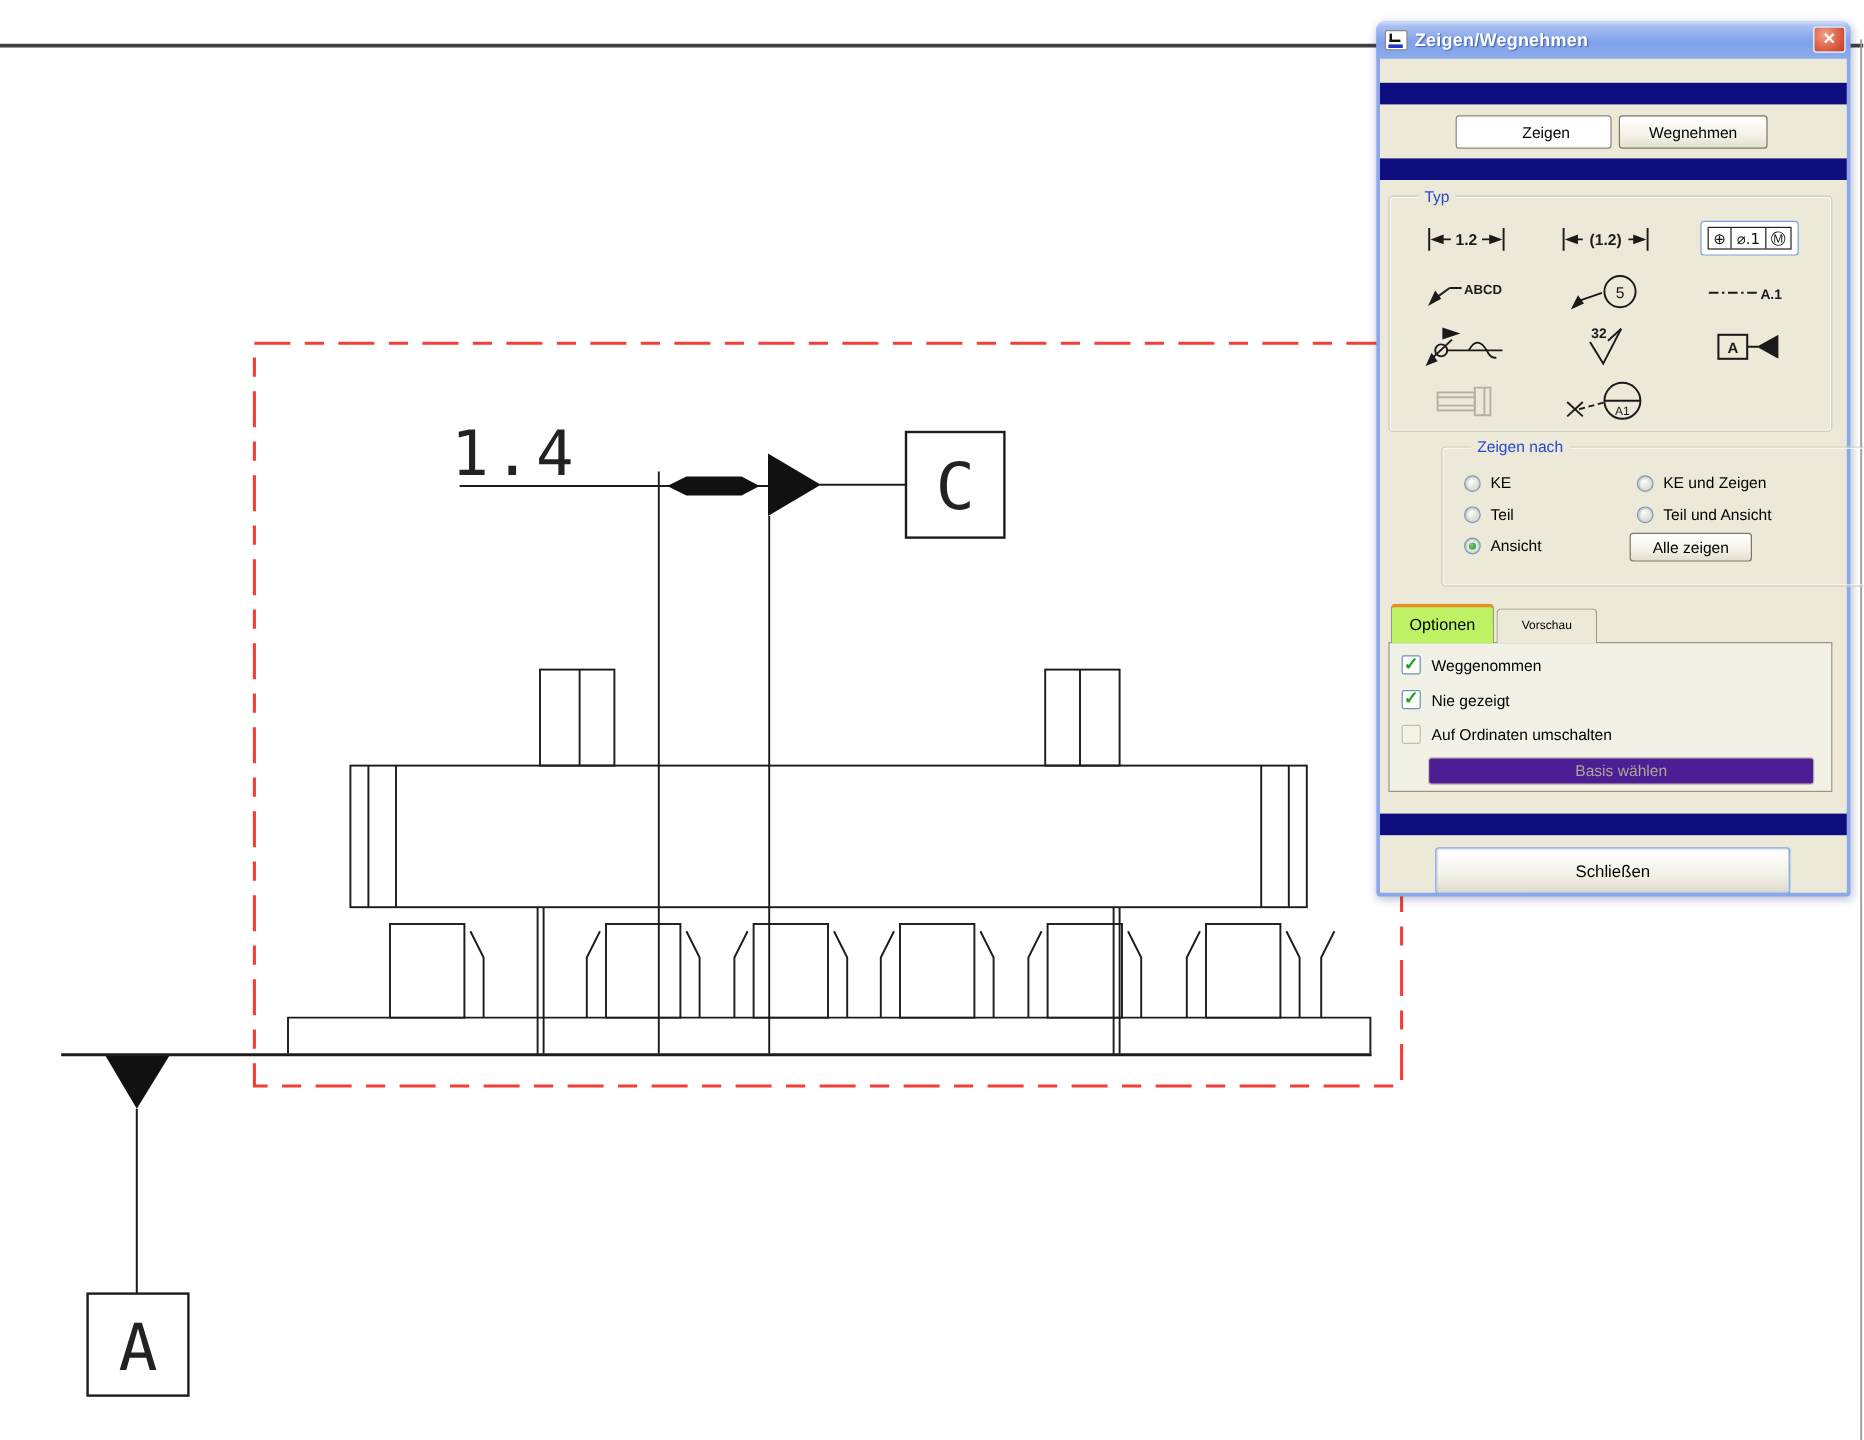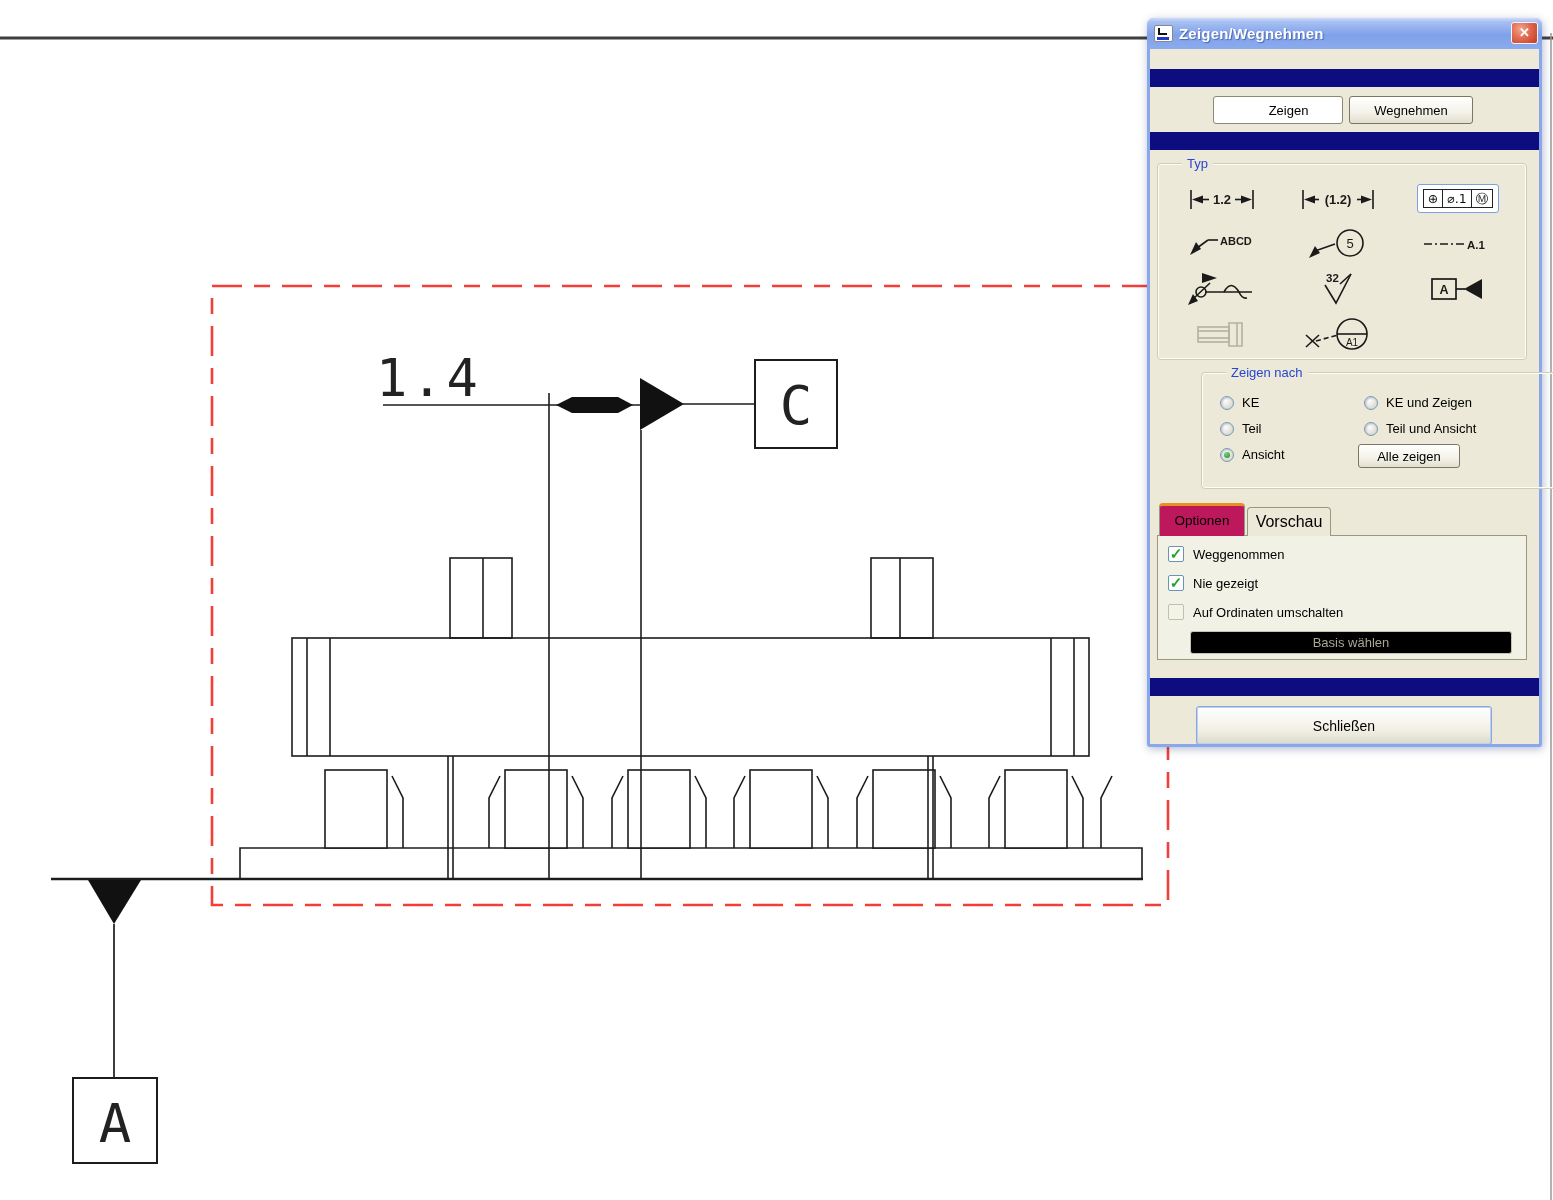--- a/index.html
+++ b/index.html
@@ -33,21 +33,21 @@
                cursor:default; }
 
   .band { position:absolute; left:0; width:389px; height:18px; background:#0d0d80; }
 
   .xp-btn { position:absolute; font-size:13px; color:#000; text-align:center;
             background:linear-gradient(#ffffff, #f4f2e8 60%, #e2dfd0);
             border:1px solid #7a7864; border-radius:3px; cursor:default; }
   .btn-zeigen { background:#fff; border:1px solid #8a8876;padding-left:21px; }
   .btn-close-dlg { background:linear-gradient(#ffffff,#f1efe4 65%,#dcd9ca);
                    border:1px solid #86a7e0; box-shadow:0 0 0 1px #bcd0f0 inset; font-size:14px; }
-  .xp-btn.disabled { color:#a9a695; background:#000000; border:1px solid #c6c3ae; box-shadow:none; }
+  .xp-btn.disabled { color:#a9a695; background:#4c1d95; border:1px solid #c6c3ae; box-shadow:none; }
 
   .groupbox { position:absolute; border:1px solid #cfcdb9; border-radius:4px;
               box-shadow:0 0 0 1px #fdfdf6 inset; }
   .group-label { position:absolute; top:-8px; left:24px; background:#ece9d8;
                  padding:0 5px; font-size:13px; color:#2746d2; }
 
   
   .typ-grid { position:absolute; left:6px; right:6px; top:12px; bottom:4px;
               display:grid; grid-template-columns:116px 116px 124px; grid-auto-rows:45px;
               align-items:center; justify-items:center; }
@@ -63,24 +63,24 @@
   .radio-row { position:absolute; display:flex; align-items:flex-end; gap:8px; }
   .radio { width:14px; height:14px; border-radius:50%; flex:0 0 auto;
            background:radial-gradient(circle at 35% 30%, #ffffff, #dcdcd4 70%, #c9c9c0);
            border:1px solid #7a98b8; box-shadow:inset 1px 1px 2px rgba(30,60,90,.25); }
   .radio.selected { position:relative; }
   .radio.selected:after { content:""; position:absolute; left:3px; top:3px; width:6px; height:6px;
            border-radius:50%; background:radial-gradient(circle at 35% 30%, #7bd47b, #1e8a1e); }
   .radio-row .lbl { font-size:13px; color:#000; }
 
   
-  .tab { position:absolute; font-size:16px; color:#000; text-align:center;
+  .tab { position:absolute; font-size:10px; color:#000; text-align:center;
          background:#f1f0e4; border:1px solid #98987f; border-bottom:none;
          border-radius:4px 4px 0 0; z-index:12; }
-  .tab.active { border-top:3px solid #e88f25; background:#be185d; font-size:13.5px; }
+  .tab.active { border-top:3px solid #e88f25; background:#bef264; font-size:13.5px; }
   .tab.inactive { background:#ece9d8; }
   .tab-panel { position:absolute; background:#f2f1e5; border:1px solid #98987f; z-index:11; }
 
   
   .cb-row { position:absolute; display:flex; align-items:center; gap:9px; }
   .cb { width:16px; height:16px; background:#fff; border:1px solid #6a93b4; border-radius:2px;
         display:flex; align-items:center; justify-content:center; flex:0 0 auto; }
   .cb .chk { color:#21a321; font-weight:bold; font-size:15px; line-height:1; margin-top:-2px; }
   .cb.disabled { background:#f4f3e8; border:1px solid #c2bfaa; }
   .cb-row .lbl { font-size:13px; color:#000; }

